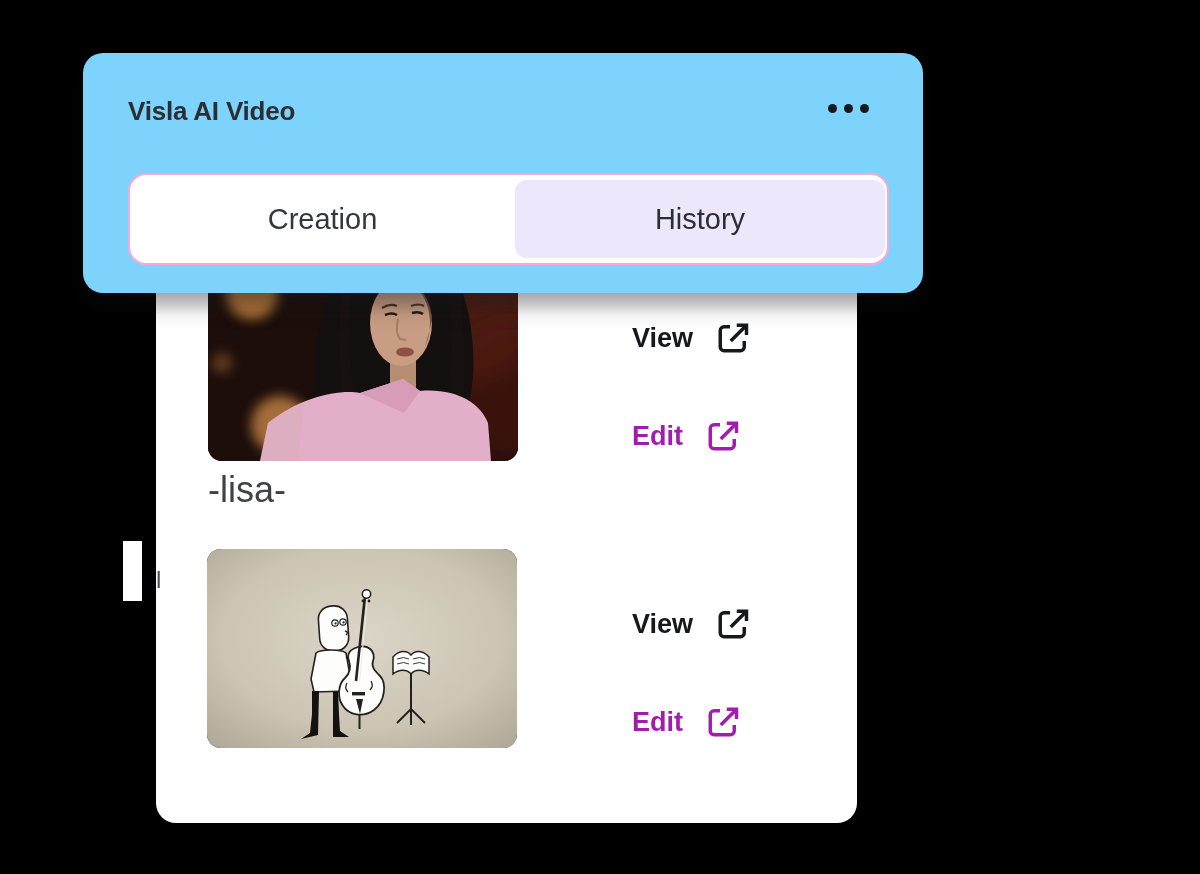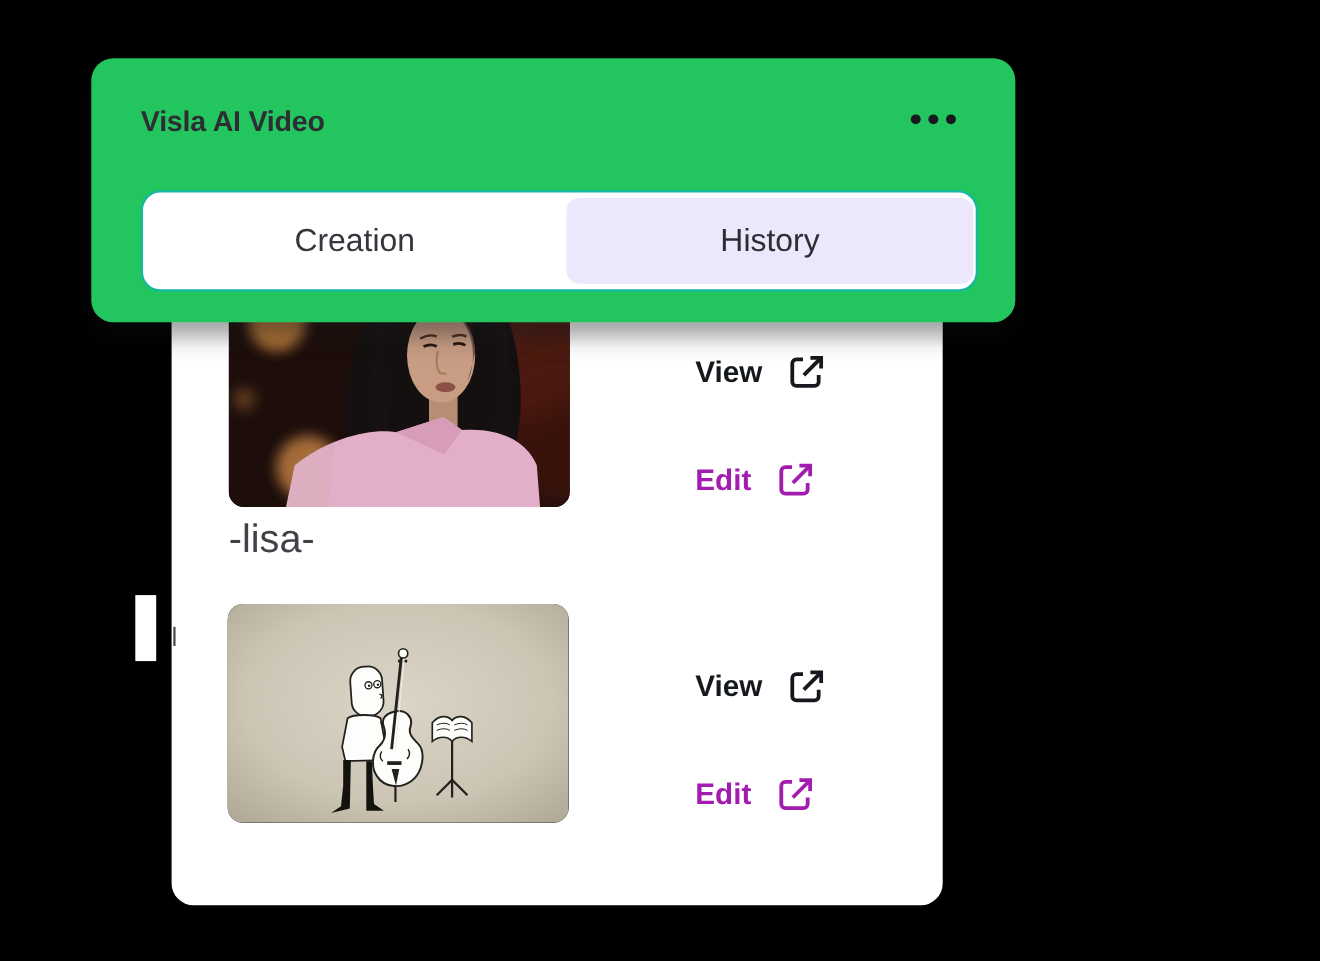--- a/index.html
+++ b/index.html
@@ -51,36 +51,36 @@
   .link-view { color:#15181d; }
   .link-edit { color:#a21caf; }
   .view-1 { top:56px;  }
   .edit-1 { top:154px; }
   .view-2 { top:342px; }
   .edit-2 { top:440px; }
 
   
   .top-card {
     position:absolute; left:83px; top:53px; width:840px; height:240px;
-    background:#22c55e; border-radius:20px; z-index:3;
+    background:#7dd3fc; border-radius:20px; z-index:3;
     box-shadow:0 14px 22px rgba(20,20,26,.28);
   }
   .card-title {
     position:absolute; left:45px; top:96px; transform:translateY(-50%);
     font-size:26px; font-weight:800; letter-spacing:-.2px; color:#2d2e33; top:58px;
   }
   .more-btn {
     position:absolute; right:48px; top:45px; display:flex; gap:7px; align-items:center;
     background:none; border:none; cursor:pointer; padding:6px;
   }
   .more-btn .dot { width:9px; height:9px; border-radius:50%; background:#17191e; }
 
   .tabbar {
     position:absolute; left:45px; top:120px; width:761px; height:92px;
-    border:2px solid #14b8a6; border-radius:18px; background:#fff;
+    border:2px solid #f9a8d4; border-radius:18px; background:#fff;
   }
   .tab {
     position:absolute; display:flex; align-items:center; justify-content:center;
     font-size:29px; color:#35373d; background:none; border:none; cursor:pointer;
     font-family:"Liberation Sans","DejaVu Sans",sans-serif;
   }
   .tab-creation { left:0; top:0; width:385px; height:100%; }
   .tab-history  {
     left:385px; top:5px; width:370px; height:78px;
     background:#ece7fa; border-radius:12px; color:#2c2e35;

